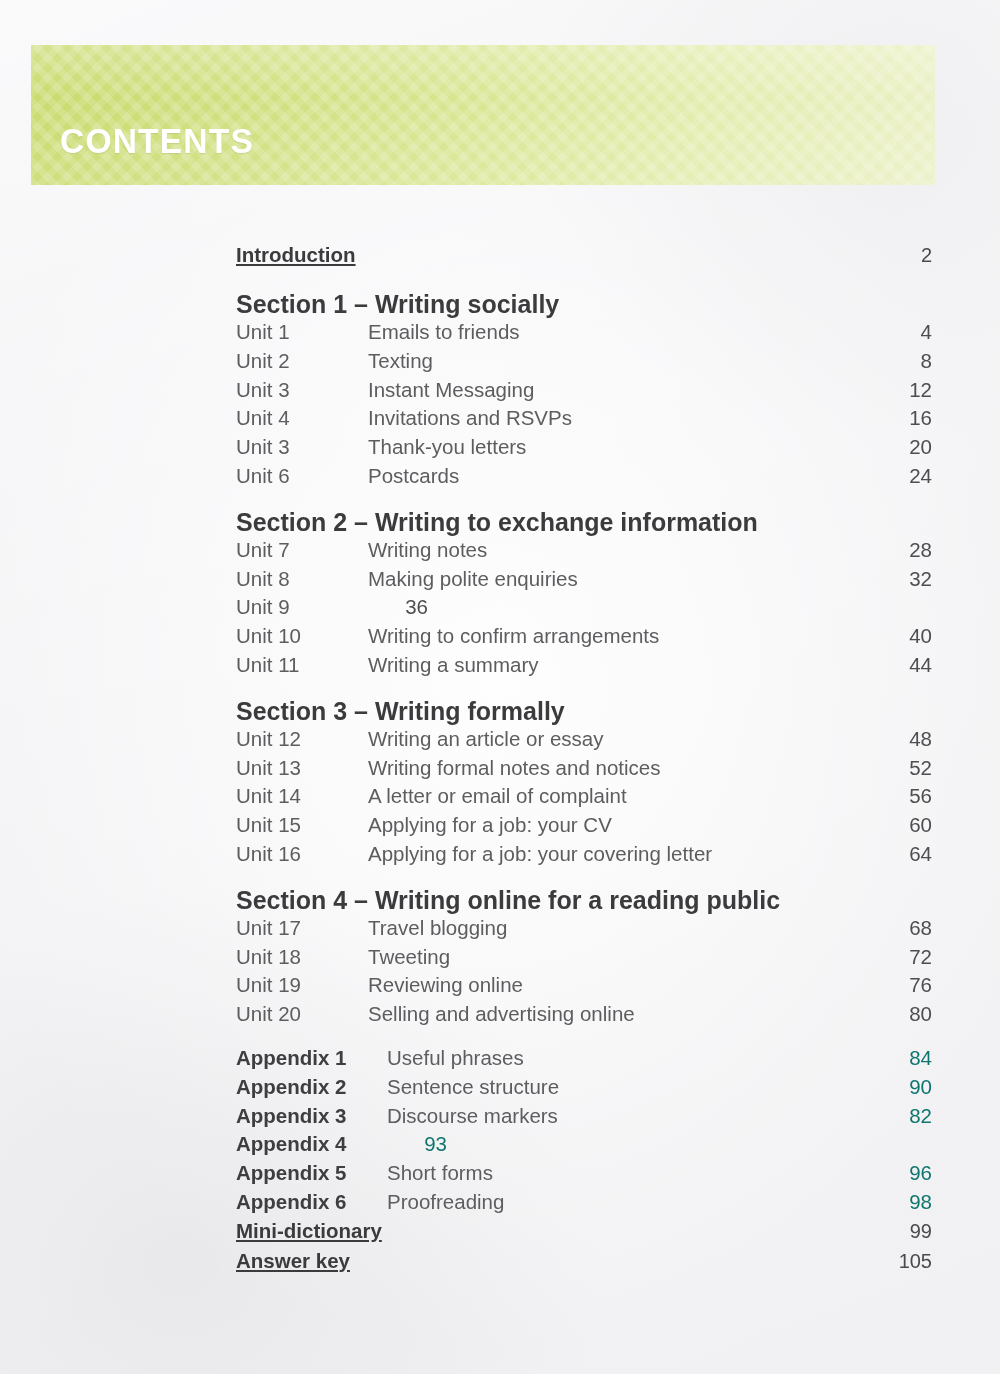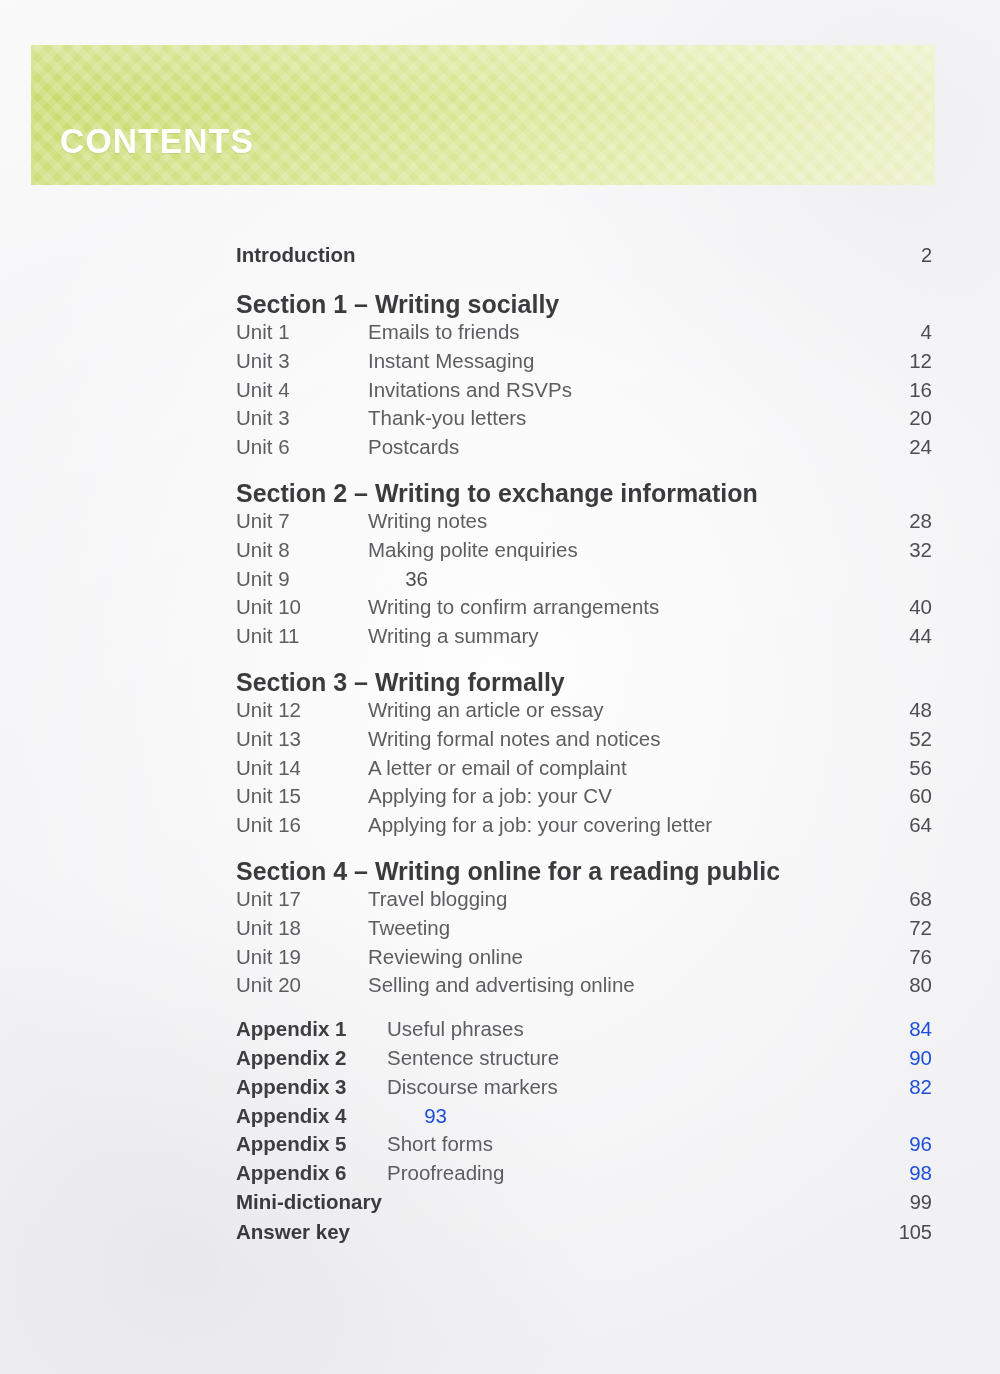--- a/index.html
+++ b/index.html
@@ -135,24 +135,24 @@
     color: #5d5d60;
     height: 28.8px;
   }
   .row-appendix .label {
     width: 151px;
     font-weight: bold;
     color: #3e3e40;
   }
   .row-appendix .page-no {
     width: 60px;
-    color: #1d4ed8;
-  }
-
-  .row-standalone .label { flex: 1 1 auto; }
+    color: #0f766e;
+  }
+
+  .row-standalone .label { flex: 1 1 auto; text-decoration: underline; }
   .row-standalone .page-no { width: 60px; }
   .gap-md { height: 15px; }
   .gap-lg { height: 17px; }
 </style>
 </head>
 <body>
 
 <div class="paper-texture"></div>
 
 <div class="page">
@@ -173,20 +173,25 @@
 
     <div class="row row-section">
       <span class="label">Section 1 – Writing socially</span>
     </div>
     <div class="row row-unit">
       <span class="label">Unit 1</span>
       <span class="title">Emails to friends</span>
       <span class="page-no">4</span>
     </div>
     <div class="row row-unit">
+      <span class="label">Unit 2</span>
+      <span class="title">Texting</span>
+      <span class="page-no">8</span>
+    </div>
+    <div class="row row-unit">
       <span class="label">Unit 3</span>
       <span class="title">Instant Messaging</span>
       <span class="page-no">12</span>
     </div>
     <div class="row row-unit">
       <span class="label">Unit 4</span>
       <span class="title">Invitations and RSVPs</span>
       <span class="page-no">16</span>
     </div>
     <div class="row row-unit">

